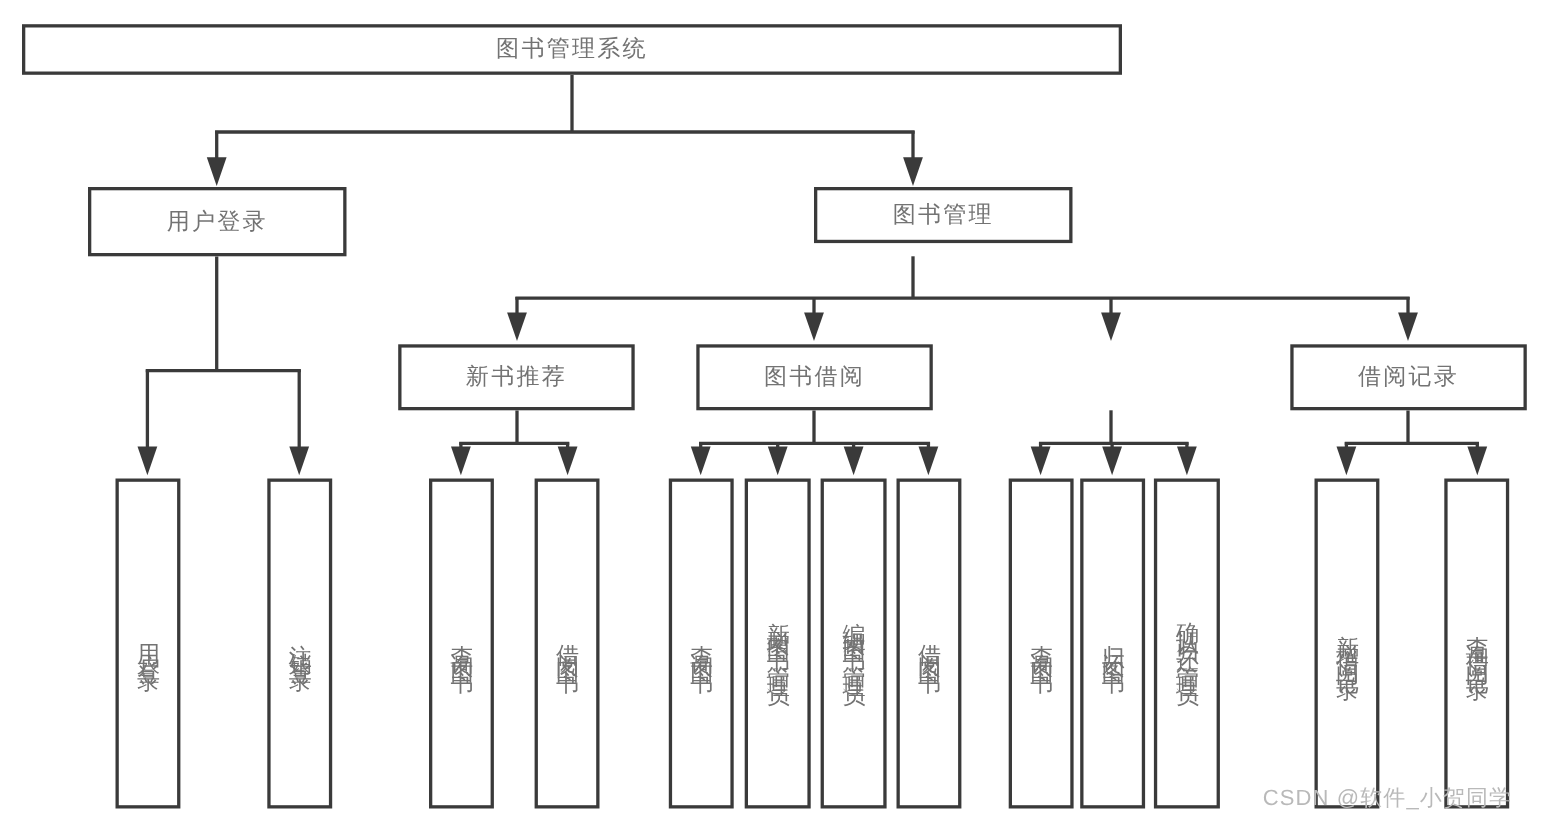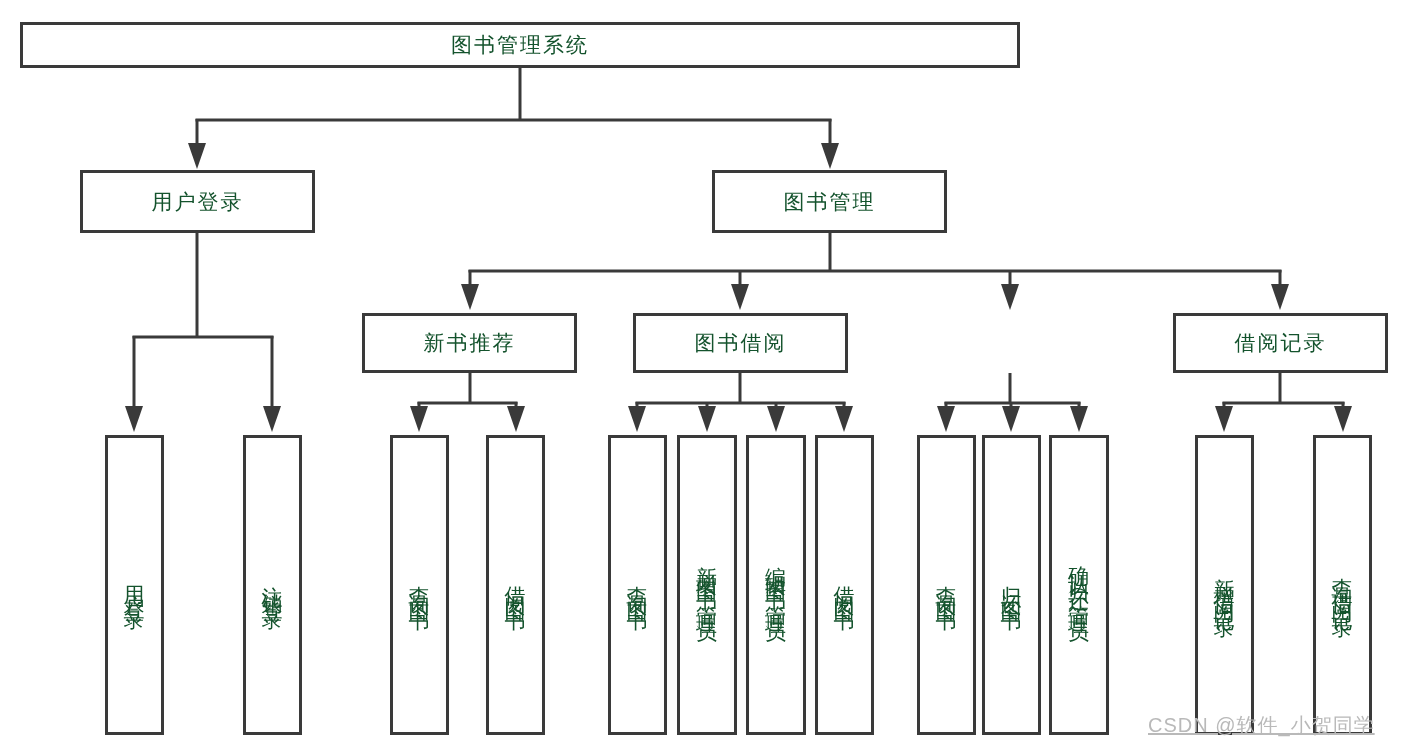--- a/index.html
+++ b/index.html
@@ -4,32 +4,32 @@
 <style>
   html,body { margin:0; padding:0; background:#ffffff; }
   body { font-family:"Liberation Sans","DejaVu Sans",sans-serif; }
   .canvas {
     position:relative; width:1405px; height:747px;
     background:#ffffff; overflow:hidden;
   }
   .connectors { position:absolute; left:0; top:0; width:1405px; height:747px; }
   .box {
     position:absolute; box-sizing:border-box;
-    background:#ffffff; border:3px solid #3a3a3a; color:#14532d;
+    background:#ffffff; border:3px solid #3a3a3a; color:#737373;
     display:flex; align-items:center; justify-content:center;
     font-size:21px; letter-spacing:2px; line-height:1.2;
     z-index:2;
   }
   .vbox {
     writing-mode:vertical-rl; text-orientation:mixed;
     letter-spacing:8px; line-height:1; font-size:21px;
   }
   .watermark {
     position:absolute; left:1148px; top:712px; z-index:6;
-    font-size:20px; color:#b9b9b9; letter-spacing:1px; white-space:nowrap;text-decoration:underline;
+    font-size:20px; color:#b9b9b9; letter-spacing:1px; white-space:nowrap;
   }
 </style>
 </head>
 <body>
 
 <div class="canvas">
 
   <svg class="connectors" viewBox="0 0 1405 747" xmlns="http://www.w3.org/2000/svg">
       <line x1="520" y1="68" x2="520" y2="120" stroke="#3a3a3a" stroke-width="3"></line>
       <line x1="195.5" y1="120" x2="831.5" y2="120" stroke="#3a3a3a" stroke-width="3"></line>
@@ -81,21 +81,21 @@
       <line x1="1222.5" y1="403" x2="1344.5" y2="403" stroke="#3a3a3a" stroke-width="3"></line>
       <line x1="1224" y1="402" x2="1224" y2="408" stroke="#3a3a3a" stroke-width="3"></line>
       <polygon points="1215,406 1233,406 1224,432" fill="#3a3a3a"></polygon>
       <line x1="1343" y1="402" x2="1343" y2="408" stroke="#3a3a3a" stroke-width="3"></line>
       <polygon points="1334,406 1352,406 1343,432" fill="#3a3a3a"></polygon>
     </svg>
 
   <div class="box" style="left:20px; top:22px; width:1000px; height:46px;">图书管理系统</div>
 
   <div class="box" style="left:80px; top:170px; width:235px; height:63px;">用户登录</div>
-  <div class="box" style="left:712px; top:170px; width:235px; height:63px;">图书管理</div>
+  <div class="box" style="left:740px; top:170px; width:235px; height:51px;">图书管理</div>
 
   <div class="box" style="left:362px; top:313px; width:215px; height:60px;">新书推荐</div>
   <div class="box" style="left:633px; top:313px; width:215px; height:60px;">图书借阅</div>
   <div class="box" style="left:1173px; top:313px; width:215px; height:60px;">借阅记录</div>
 
   <div class="box vbox" style="left:105px; top:435px; width:59px; height:300px;">用户登录</div>
   <div class="box vbox" style="left:243px; top:435px; width:59px; height:300px;">注销登录</div>
 
   <div class="box vbox" style="left:390px; top:435px; width:59px; height:300px;">查询图书</div>
   <div class="box vbox" style="left:486px; top:435px; width:59px; height:300px;">借阅图书</div>

